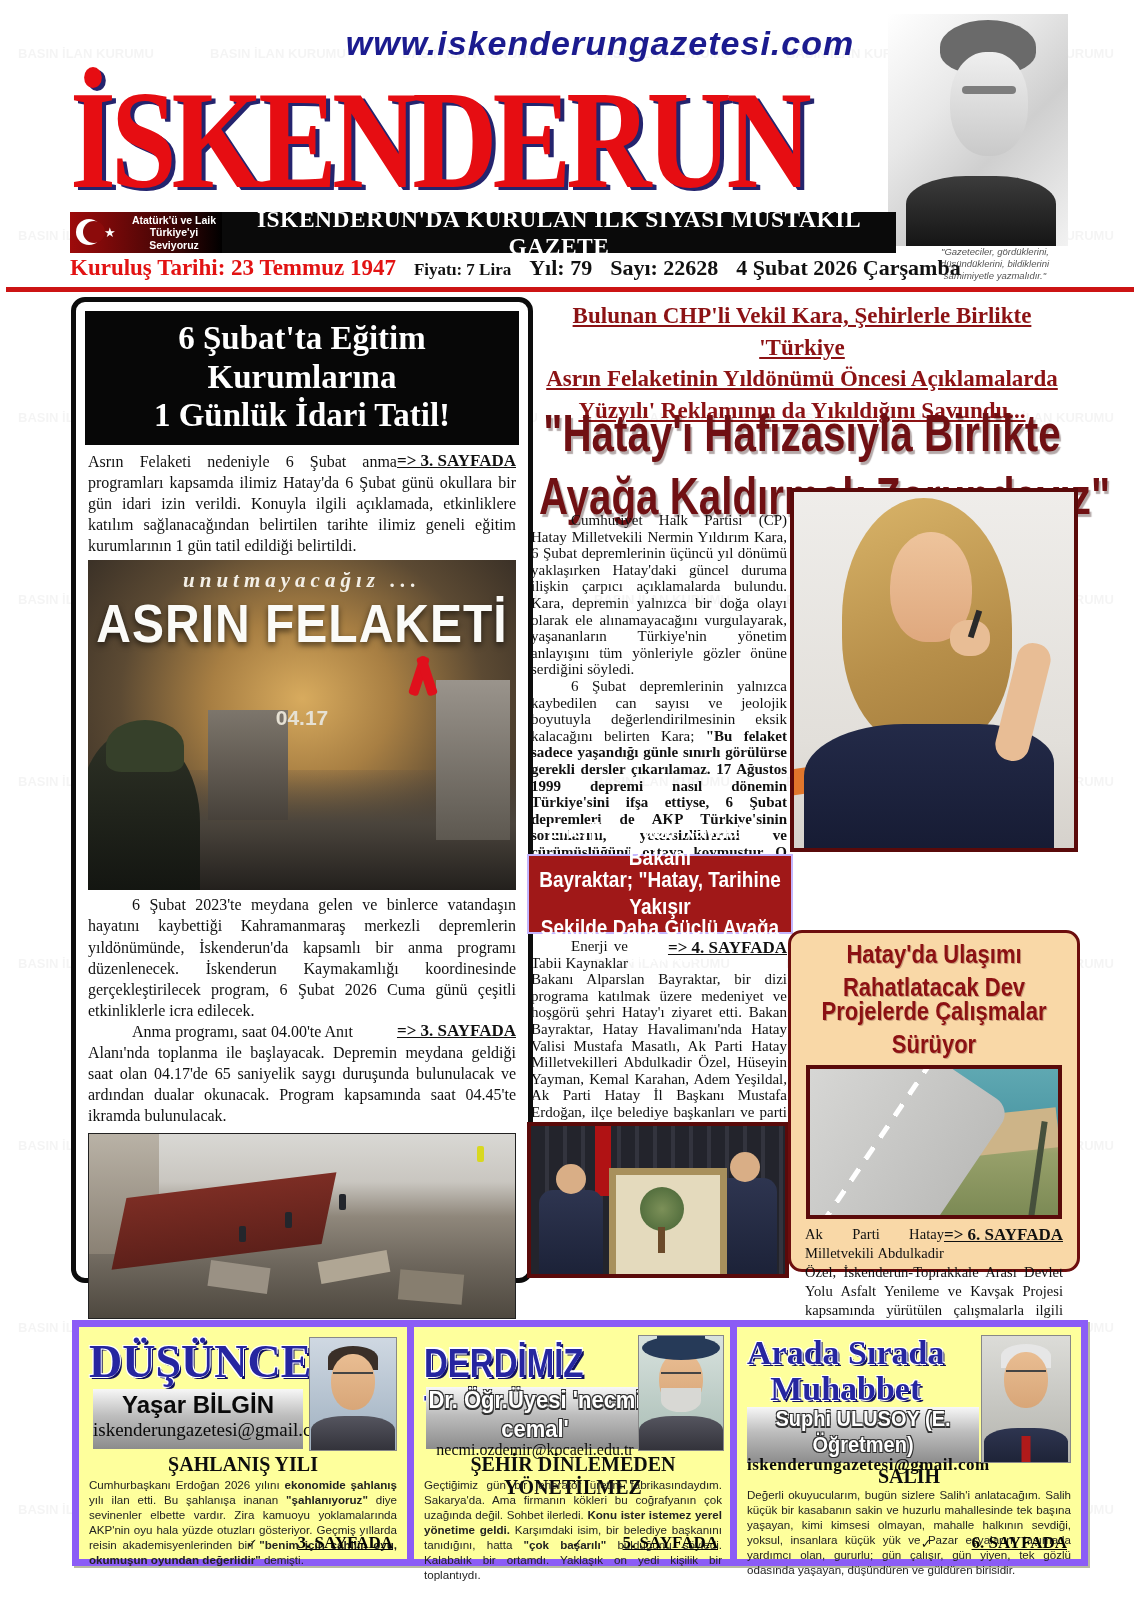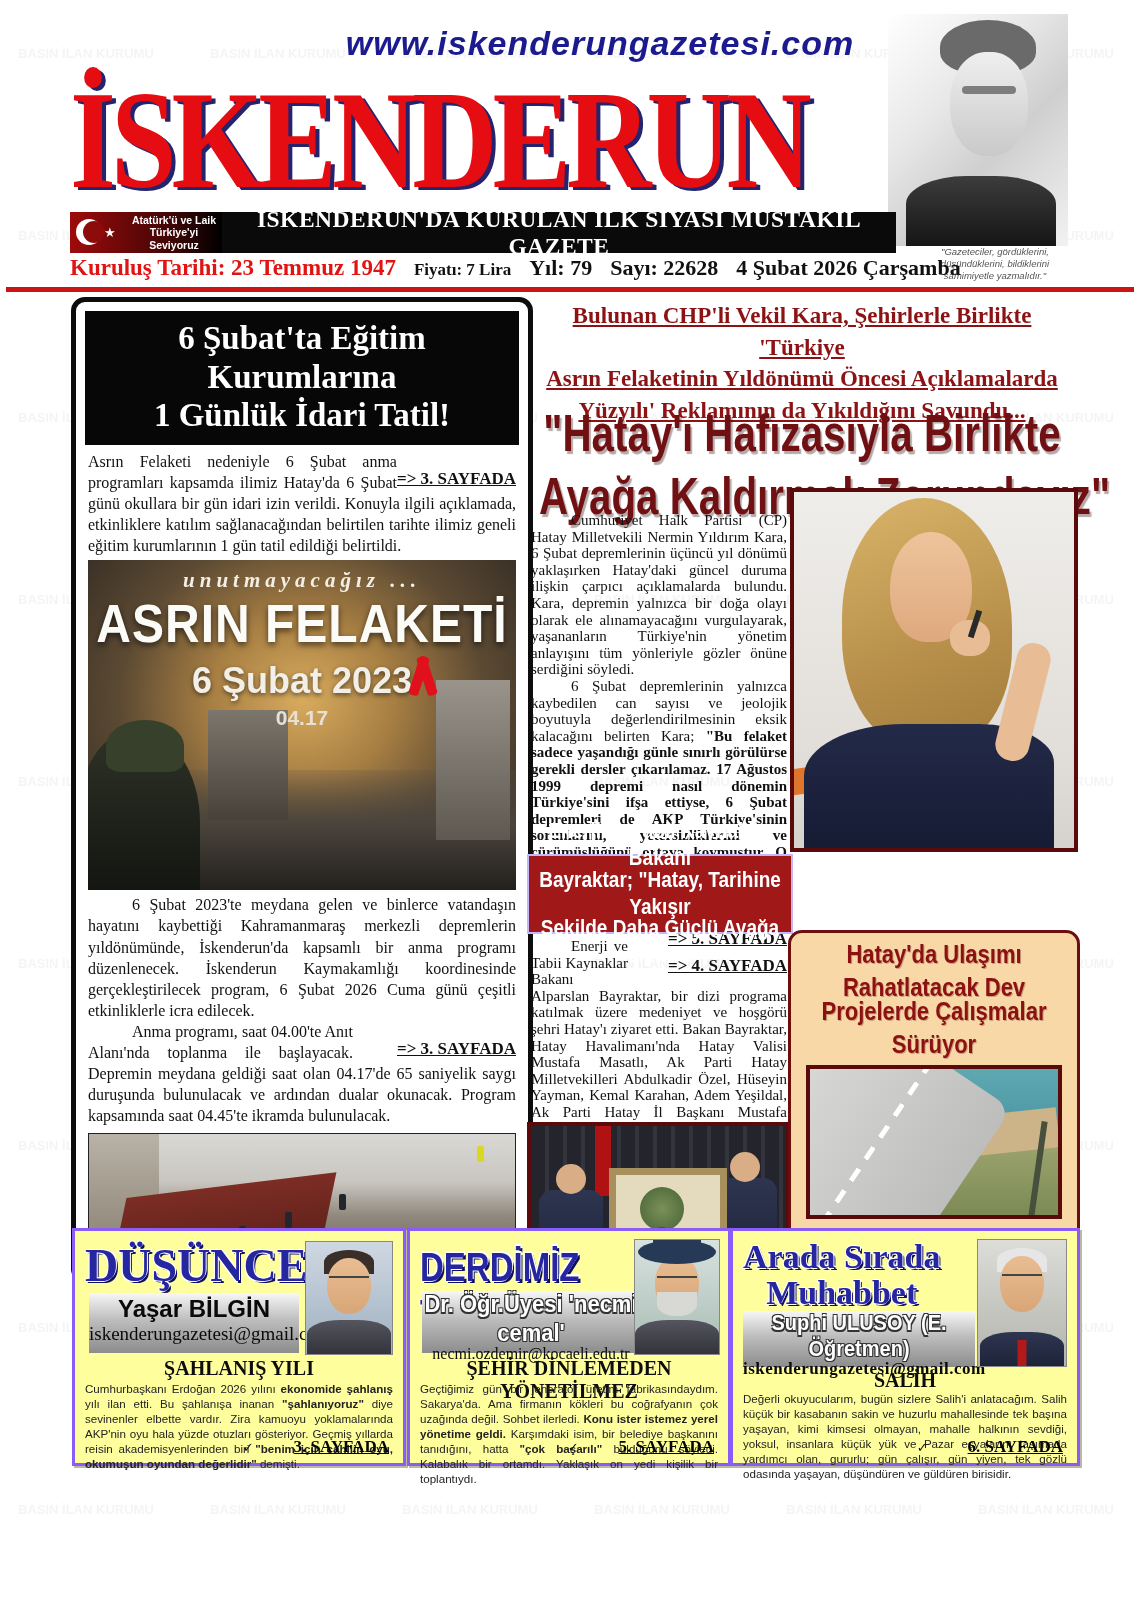--- a/index.html
+++ b/index.html
@@ -39,21 +39,21 @@
   .founded{font:bold 23px "Liberation Serif",serif;color:#e21313;}
   .price{font:bold 17px "Liberation Serif",serif;color:#111;}
   .yr,.issue,.dt{font:bold 22px "Liberation Serif",serif;color:#111;}
   .red-rule{top:287px;left:6px;width:1128px;height:5px;background:#cc1414;}
   
   .left-box{top:297px;left:71px;width:452px;height:976px;border:5px solid #0c0c0c;border-radius:14px;background:#fff;z-index:2;}
   .blk-head{margin:9px 9px 6px 9px;background:#070707;color:#fff;text-align:center;padding:8px 2px 10px 2px;}
   .blk-head .l1,.blk-head .l2{font:bold 33px "Liberation Serif",serif;line-height:1.17;}
   .story-body{margin:2px 12px;font:16px "Liberation Serif",serif;text-align:justify;line-height:1.32;}
   .story-body .ind{text-indent:44px;}
-  .jump{font:bold 17px "Liberation Serif",serif;text-decoration:underline;white-space:nowrap;margin-top:18px;}
+  .jump{font:bold 17px "Liberation Serif",serif;text-decoration:underline;white-space:nowrap;}
   .jump-row{display:flex;justify-content:flex-end;margin:0 12px 4px 12px;}
   .jump-inline{float:right;}
   
   .poster{margin:4px 12px;height:330px;position:relative;overflow:hidden;
     background:radial-gradient(ellipse at 50% 42%,#d8ab5e 0%,#a87f43 30%,#5c4a33 60%,#2b2521 100%);}
   .poster .rubble{position:absolute;bottom:0;left:0;right:0;height:120px;
     background:linear-gradient(180deg,rgba(90,80,70,.2),#4a443c 45%,#23201d);}
   .poster .bld{position:absolute;background:linear-gradient(180deg,#9a948c,#5d5850);}
   .poster .soldier{position:absolute;left:-8px;bottom:-10px;width:120px;height:170px;border-radius:46% 54% 0 0;
     background:linear-gradient(180deg,#2e3226,#121410);}
@@ -126,21 +126,21 @@
   .hw-sand{position:absolute;right:0;top:44px;width:110px;height:40px;background:#cdb488;transform:rotate(-6deg);}
   .hw-road{position:absolute;left:-40px;bottom:-30px;width:200px;height:210px;background:linear-gradient(90deg,#d8d8d6,#bdbdbb);
     transform:rotate(34deg);border-radius:18px;}
   .hw-line{position:absolute;left:66px;bottom:-20px;width:5px;height:190px;
     background:repeating-linear-gradient(180deg,#fff 0 14px,transparent 14px 26px);transform:rotate(34deg);}
   .hw-green{position:absolute;left:-14px;top:-8px;width:90px;height:120px;border-radius:40%;background:#4c6b39;}
   .hw-rail{position:absolute;right:18px;top:52px;width:6px;height:110px;background:#46503c;transform:rotate(8deg);}
   .peach-body{margin:2px 14px;font:14.6px "Liberation Serif",serif;line-height:1.3;text-align:justify;}
   .peach-body .ind{text-indent:36px;}
   
-  .ybox{position:absolute;top:1228px;height:232px;background:#feff9c;border:3px solid #8b5cf6;
+  .ybox{position:absolute;top:1320px;height:232px;background:#feff9c;border:7px solid #8b5cf6;
     box-shadow:2px 2px 0 #b9b9a2;z-index:2;}
   .ybox .inner{position:relative;width:100%;height:100%;}
   .col-title{position:absolute;top:8px;left:10px;}
   .band{position:absolute;background:linear-gradient(180deg,#f7f7f7 0%,#bdbdbd 45%,#8c8c8c 100%);text-align:center;}
   .auth-photo{position:absolute;overflow:hidden;border:1px solid #888;}
   .ap-bg1{background:linear-gradient(180deg,#cfd8e2,#9fb0c0);}
   .ap-bg2{background:linear-gradient(180deg,#d8e2de,#a8bcb4);}
   .ap-bg3{background:linear-gradient(180deg,#dcdcd8,#b4b4ae);}
   .ap-face{position:absolute;left:50%;transform:translateX(-50%);top:16px;width:44px;height:56px;border-radius:48%;
     background:linear-gradient(180deg,#e9bd92,#d8a678);}
@@ -271,21 +271,20 @@
     </div>
 
     <div class="poster">
       <div class="rubble"></div>
       <div class="bld" style="right:6px;top:120px;width:74px;height:160px;"></div>
       <div class="bld" style="left:120px;top:150px;width:80px;height:110px;background:linear-gradient(180deg,#7d766c,#47413a);"></div>
       <div class="soldier"></div>
       <div class="helmet"></div>
       <div class="p-script">unutmayacağız ...</div>
       <div class="p-title">ASRIN FELAKETİ</div>
-      <div class="p-date">6 Şubat 2023</div>
       <div class="ribbon"></div>
       <div class="p-time">04.17</div>
     </div>
 
     <div class="story-body">
       <div class="ind">6 Şubat 2023'te meydana gelen ve binlerce vatandaşın hayatını kaybettiği Kahramanmaraş merkezli depremlerin yıldönümünde, İskenderun'da kapsamlı bir anma programı düzenlenecek. İskenderun Kaymakamlığı koordinesinde gerçekleştirilecek program, 6 Şubat 2026 Cuma günü çeşitli etkinliklerle icra edilecek.</div>
       <div class="ind">
         <span class="jump jump-inline">=&gt; 3. SAYFADA</span>
         <span>Anma programı, saat 04.00'te Anıt Alanı'nda toplanma ile başlayacak. Depremin meydana geldiği saat olan 04.17'de 65 saniyelik saygı duruşunda bulunulacak ve ardından dualar okunacak. Program kapsamında saat 04.45'te ikramda bulunulacak.</span>
       </div>

